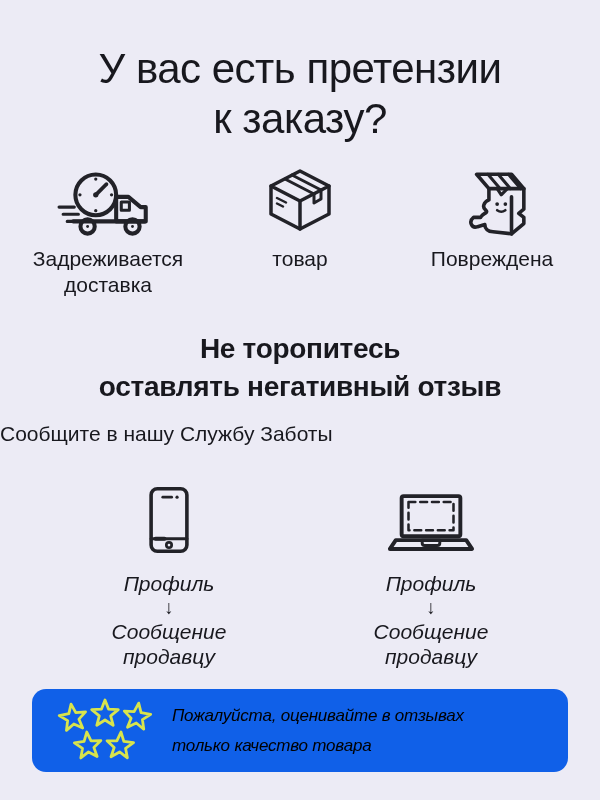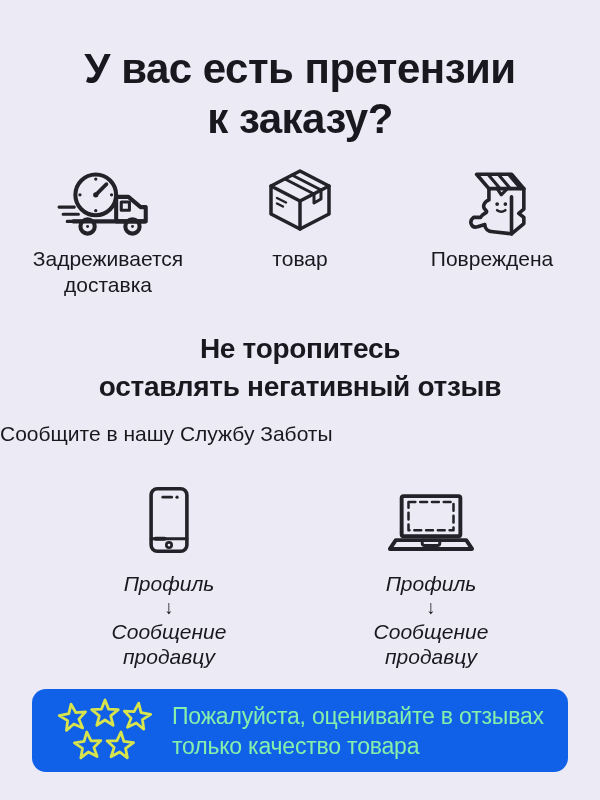--- a/index.html
+++ b/index.html
@@ -8,21 +8,21 @@
     background:#ECEBF5;
     font-family:"Liberation Sans", sans-serif;
     color:#18181E;
     overflow:hidden;
   }
   .title {
     margin-top:44px;
     text-align:center;
     font-size:42px;
     line-height:50px;
-    font-weight:700;
+    font-weight:400;
     letter-spacing:-0.5px;
   }
   .issues {
     display:flex;
     justify-content:center;
     padding:0 0;
     margin-top:22px;
   }
   .issue {
     width:192px;
@@ -89,24 +89,25 @@
     margin:20px 32px 0;
     height:83px;
     background:#1060E8;
     border-radius:14px;
     display:flex;
     align-items:center;
     padding:0 18px 0 24px;
     gap:16px;
   }
   .banner-text {
-    color:#86efac;
-    font-size:23px;
+    color:#000000;
+    font-size:17px;
     line-height:30px;
     letter-spacing:-0.2px;
+    font-style:italic;
   }
   .icon-stroke { stroke:#222228; fill:none; stroke-linecap:round; stroke-linejoin:round; }
   .star-path { stroke:#D8E44C; fill:none; stroke-width:2.8; stroke-linecap:round; stroke-linejoin:round; }
 </style>
 </head>
 <body>
 
 <div class="title">
   <div>У вас есть претензии</div>
   <div>к заказу?</div>

